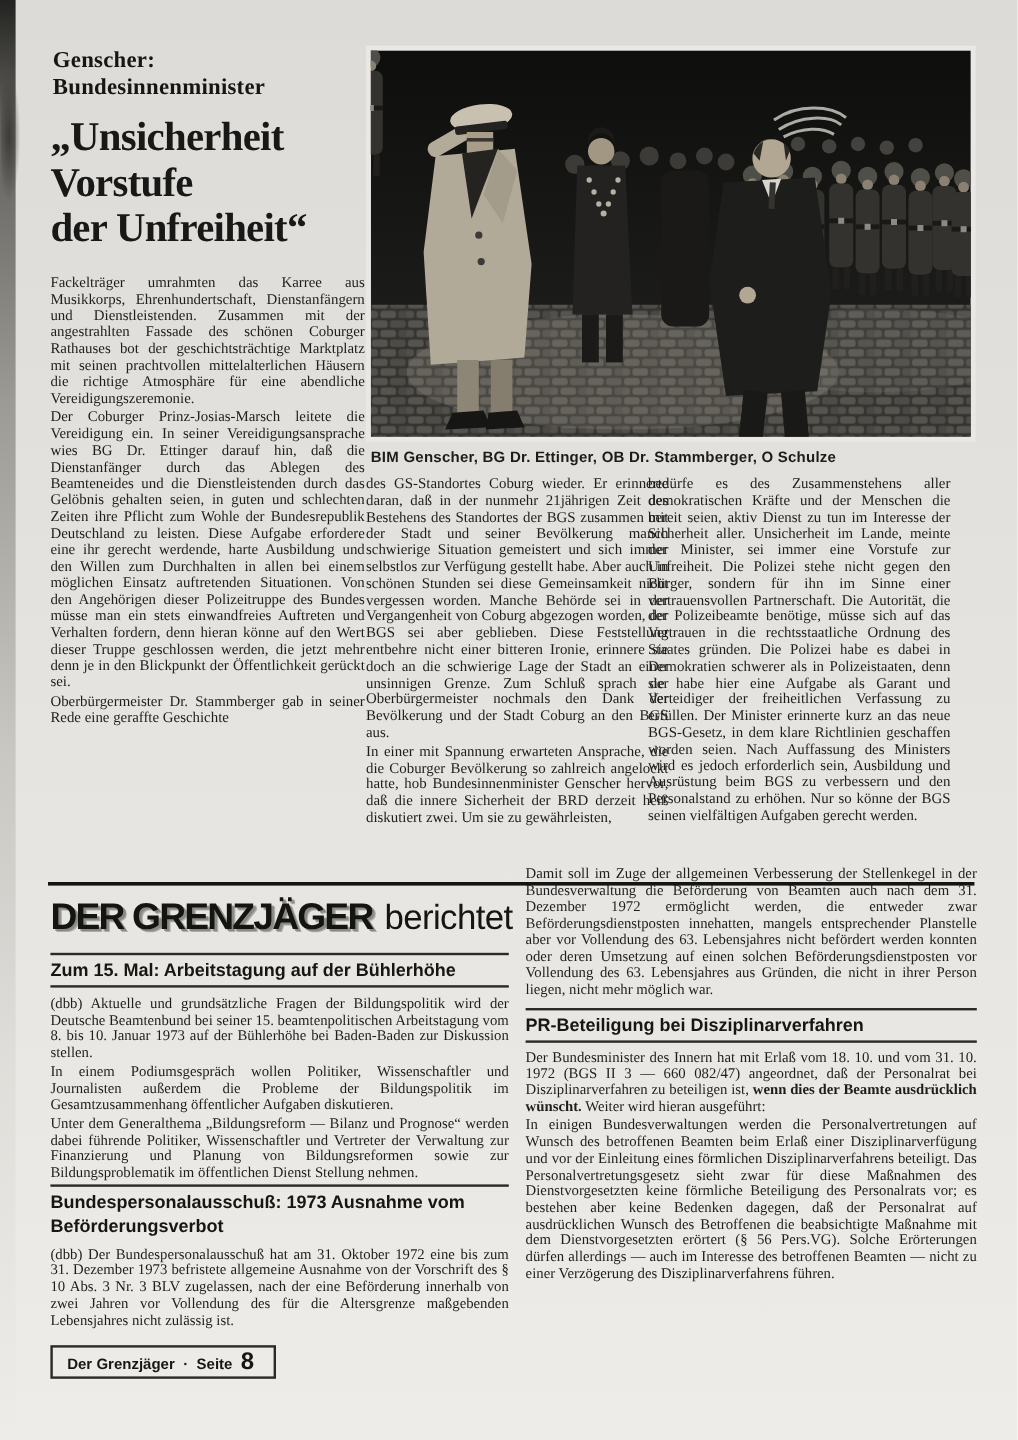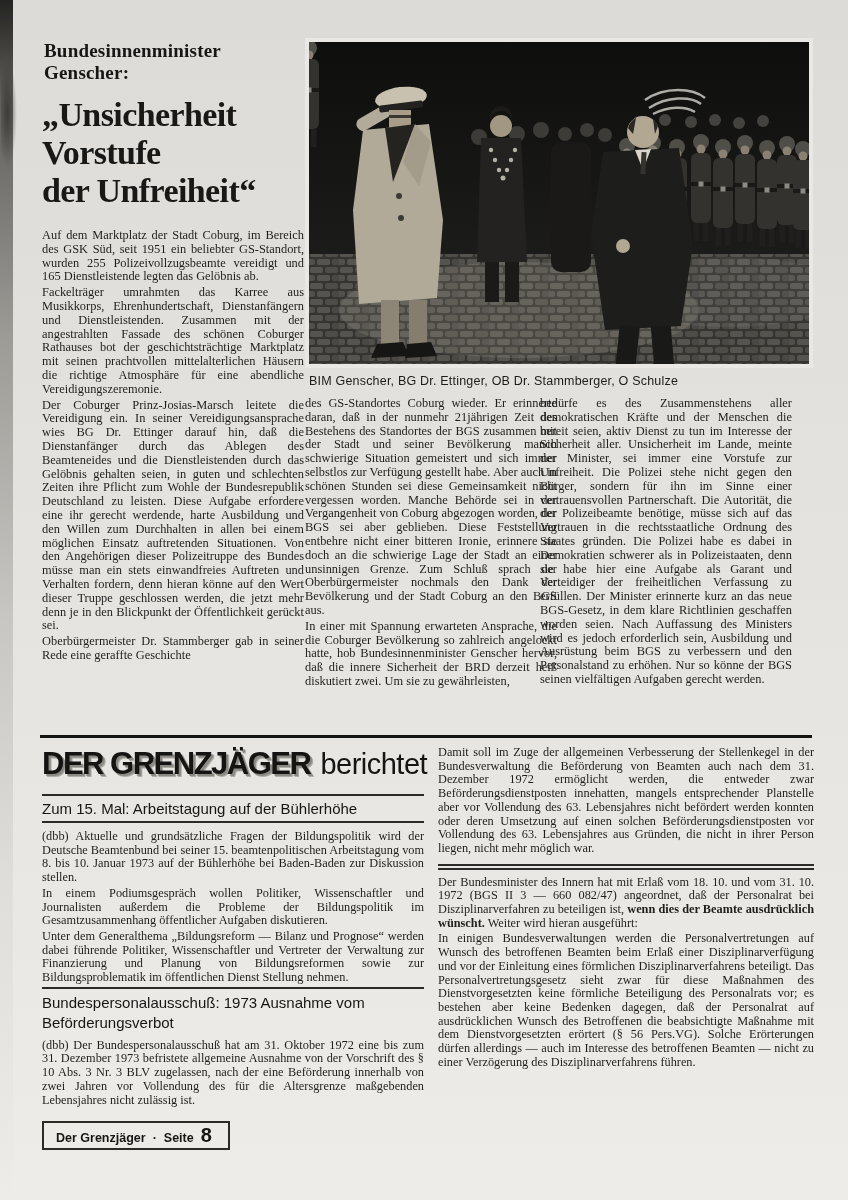--- a/index.html
+++ b/index.html
@@ -40,54 +40,54 @@
   .headline div{white-space:nowrap;}
 
   .photo-frame{
     position:absolute;left:305px;top:38px;width:508px;height:330px;
     background:#e9e8e4;padding:4px;box-sizing:border-box;
   }
   .photo-frame svg{display:block;width:100%;height:100%;}
   .caption{
     position:absolute;left:309px;top:374px;width:506px;
     font-family:"Liberation Sans","DejaVu Sans",sans-serif;
-    font-size:12.5px;color:#1c1c1b;letter-spacing:0.2px;
+    font-size:12.5px;color:#1c1c1b;letter-spacing:0.2px;font-weight:bold;
   }
 
   .body-col{
     position:absolute;
     font-size:12.4px;line-height:13.8px;text-align:justify;color:#1e1e1d;
   }
   .body-col p{margin:0 0 2px 0;}
   .col1{left:42px;top:229px;width:262px;}
   .col2{left:305px;top:397px;width:252px;}
   .col3{left:540px;top:397px;width:252px;}
 
   .section-divider{
     position:absolute;left:40px;top:735px;width:772px;height:3px;background:#141413;
   }
 
   .lower-left{position:absolute;left:42px;top:746px;width:382px;}
-  .lower-right{position:absolute;left:438px;top:746px;width:376px;}
+  .lower-right{position:absolute;left:438px;top:722px;width:376px;}
 
   .logo-row{display:flex;align-items:baseline;gap:10px;height:46px;}
   .logo-main{
     font-family:"Liberation Sans","DejaVu Sans",sans-serif;
     font-weight:900;font-size:31px;letter-spacing:-1.5px;color:#141413;
     text-shadow:2px 2px 0 rgba(110,108,100,0.55), 3px 3px 0 rgba(70,68,62,0.35);
     white-space:nowrap;
   }
   .logo-suffix{
     font-family:"Liberation Sans","DejaVu Sans",sans-serif;
     font-weight:normal;font-size:29px;letter-spacing:-0.5px;color:#151514;
   }
   .thin-rule{height:0;border-top:2px solid #2a2a28;margin:2px 0;}
   .subhead{
     font-family:"Liberation Sans","DejaVu Sans",sans-serif;
-    font-weight:normal;font-size:15px;line-height:19px;color:#161615;
+    font-weight:bold;font-size:15px;line-height:19px;color:#161615;
     margin:3px 0;
   }
   .lower-para{
     font-size:12.3px;line-height:13.7px;text-align:justify;color:#1e1e1d;margin:0 0 2px 0;
   }
   .lower-left .text-block{margin-top:7px;}
   .bold-inline{font-weight:bold;}
 
   .subhead2-block{}
   .subhead2-block .subhead{margin:4px 0 6px 0;line-height:20px;}
@@ -104,22 +104,22 @@
 </style>
 </head>
 <body>
 
 <div id="page">
 
   <div class="scan-edge"></div>
   <div class="scan-blob"></div>
 
   <div class="kicker">
+    <div>Genscher:</div>
     <div>Bundesinnenminister</div>
-    <div>Genscher:</div>
   </div>
 
   <div class="headline">
     <div>„Unsicherheit</div>
     <div>Vorstufe</div>
     <div>der Unfreiheit“</div>
   </div>
 
   <div class="photo-frame">
     <svg viewBox="0 0 500 322" preserveAspectRatio="none">
@@ -238,21 +238,20 @@
         <rect x="44" y="232" width="20" height="52" fill="#191918" transform="rotate(-5 54 258)"></rect>
         <path d="M0,282 L28,280 L32,292 L-6,294 Z" fill="#121211"></path>
         <path d="M42,282 L68,280 L74,292 L38,294 Z" fill="#121211"></path>
       </g>
     </svg>
   </div>
 
   <div class="caption">BIM Genscher, BG Dr. Ettinger, OB Dr. Stammberger, O Schulze</div>
 
   <div class="body-col col1">
-    <p>Auf dem Marktplatz der Stadt Coburg, im Bereich des GSK Süd, seit 1951 ein beliebter GS-Standort, wurden 255 Polizeivollzugsbeamte vereidigt und 165 Dienstleistende legten das Gelöbnis ab.</p>
     <p>Fackelträger umrahmten das Karree aus Musikkorps, Ehrenhundertschaft, Dienstanfängern und Dienstleistenden. Zusammen mit der angestrahlten Fassade des schönen Coburger Rathauses bot der geschichtsträchtige Marktplatz mit seinen prachtvollen mittelalterlichen Häusern die richtige Atmosphäre für eine abendliche Vereidigungszeremonie.</p>
     <p>Der Coburger Prinz-Josias-Marsch leitete die Vereidigung ein. In seiner Vereidigungsansprache wies BG Dr. Ettinger darauf hin, daß die Dienstanfänger durch das Ablegen des Beamteneides und die Dienstleistenden durch das Gelöbnis gehalten seien, in guten und schlechten Zeiten ihre Pflicht zum Wohle der Bundesrepublik Deutschland zu leisten. Diese Aufgabe erfordere eine ihr gerecht werdende, harte Ausbildung und den Willen zum Durchhalten in allen bei einem möglichen Einsatz auftretenden Situationen. Von den Angehörigen dieser Polizeitruppe des Bundes müsse man ein stets einwandfreies Auftreten und Verhalten fordern, denn hieran könne auf den Wert dieser Truppe geschlossen werden, die jetzt mehr denn je in den Blickpunkt der Öffentlichkeit gerückt sei.</p>
     <p>Oberbürgermeister Dr. Stammberger gab in seiner Rede eine geraffte Geschichte</p>
   </div>
 
   <div class="body-col col2">
     <p>des GS-Standortes Coburg wieder. Er erinnerte daran, daß in der nunmehr 21jährigen Zeit des Bestehens des Standortes der BGS zusammen mit der Stadt und seiner Bevölkerung manch schwierige Situation gemeistert und sich immer selbstlos zur Verfügung gestellt habe. Aber auch in schönen Stunden sei diese Gemeinsamkeit nicht vergessen worden. Manche Behörde sei in der Vergangenheit von Coburg abgezogen worden, der BGS sei aber geblieben. Diese Feststellung entbehre nicht einer bitteren Ironie, erinnere sie doch an die schwierige Lage der Stadt an einer unsinnigen Grenze. Zum Schluß sprach der Oberbürgermeister nochmals den Dank der Bevölkerung und der Stadt Coburg an den BGS aus.</p>
     <p>In einer mit Spannung erwarteten Ansprache, die die Coburger Bevölkerung so zahlreich angelockt hatte, hob Bundesinnenminister Genscher hervor, daß die innere Sicherheit der BRD derzeit heiß diskutiert zwei. Um sie zu gewährleisten,</p>
   </div>
 
@@ -287,18 +286,19 @@
       <span class="fb-small">Der Grenzjäger</span>
       <span class="fb-small">·</span>
       <span class="fb-small">Seite</span>
       <span class="fb-num">8</span>
     </div>
   </div>
 
   <div class="lower-right">
     <p class="lower-para">Damit soll im Zuge der allgemeinen Verbesserung der Stellenkegel in der Bundesverwaltung die Beförderung von Beamten auch nach dem 31. Dezember 1972 ermöglicht werden, die entweder zwar Beförderungsdienstposten innehatten, mangels entsprechender Planstelle aber vor Vollendung des 63. Lebensjahres nicht befördert werden konnten oder deren Umsetzung auf einen solchen Beförderungsdienstposten vor Vollendung des 63. Lebensjahres aus Gründen, die nicht in ihrer Person liegen, nicht mehr möglich war.</p>
     <div class="thin-rule" style="margin-top:8px;"></div>
+    <div class="subhead">PR-Beteiligung bei Disziplinarverfahren</div>
     <div class="thin-rule"></div>
     <p class="lower-para" style="margin-top:6px;"><span>Der Bundesminister des Innern hat mit Erlaß vom 18. 10. und vom 31. 10. 1972 (BGS II 3 — 660 082/47) angeordnet, daß der Personalrat bei Disziplinarverfahren zu beteiligen ist, </span><span class="bold-inline">wenn dies der Beamte ausdrücklich wünscht.</span><span> Weiter wird hieran ausgeführt:</span></p>
     <p class="lower-para">In einigen Bundesverwaltungen werden die Personalvertretungen auf Wunsch des betroffenen Beamten beim Erlaß einer Disziplinarverfügung und vor der Einleitung eines förmlichen Disziplinarverfahrens beteiligt. Das Personalvertretungsgesetz sieht zwar für diese Maßnahmen des Dienstvorgesetzten keine förmliche Beteiligung des Personalrats vor; es bestehen aber keine Bedenken dagegen, daß der Personalrat auf ausdrücklichen Wunsch des Betroffenen die beabsichtigte Maßnahme mit dem Dienstvorgesetzten erörtert (§ 56 Pers.VG). Solche Erörterungen dürfen allerdings — auch im Interesse des betroffenen Beamten — nicht zu einer Verzögerung des Disziplinarverfahrens führen.</p>
   </div>
 
 </div>
 
 </body></html>

